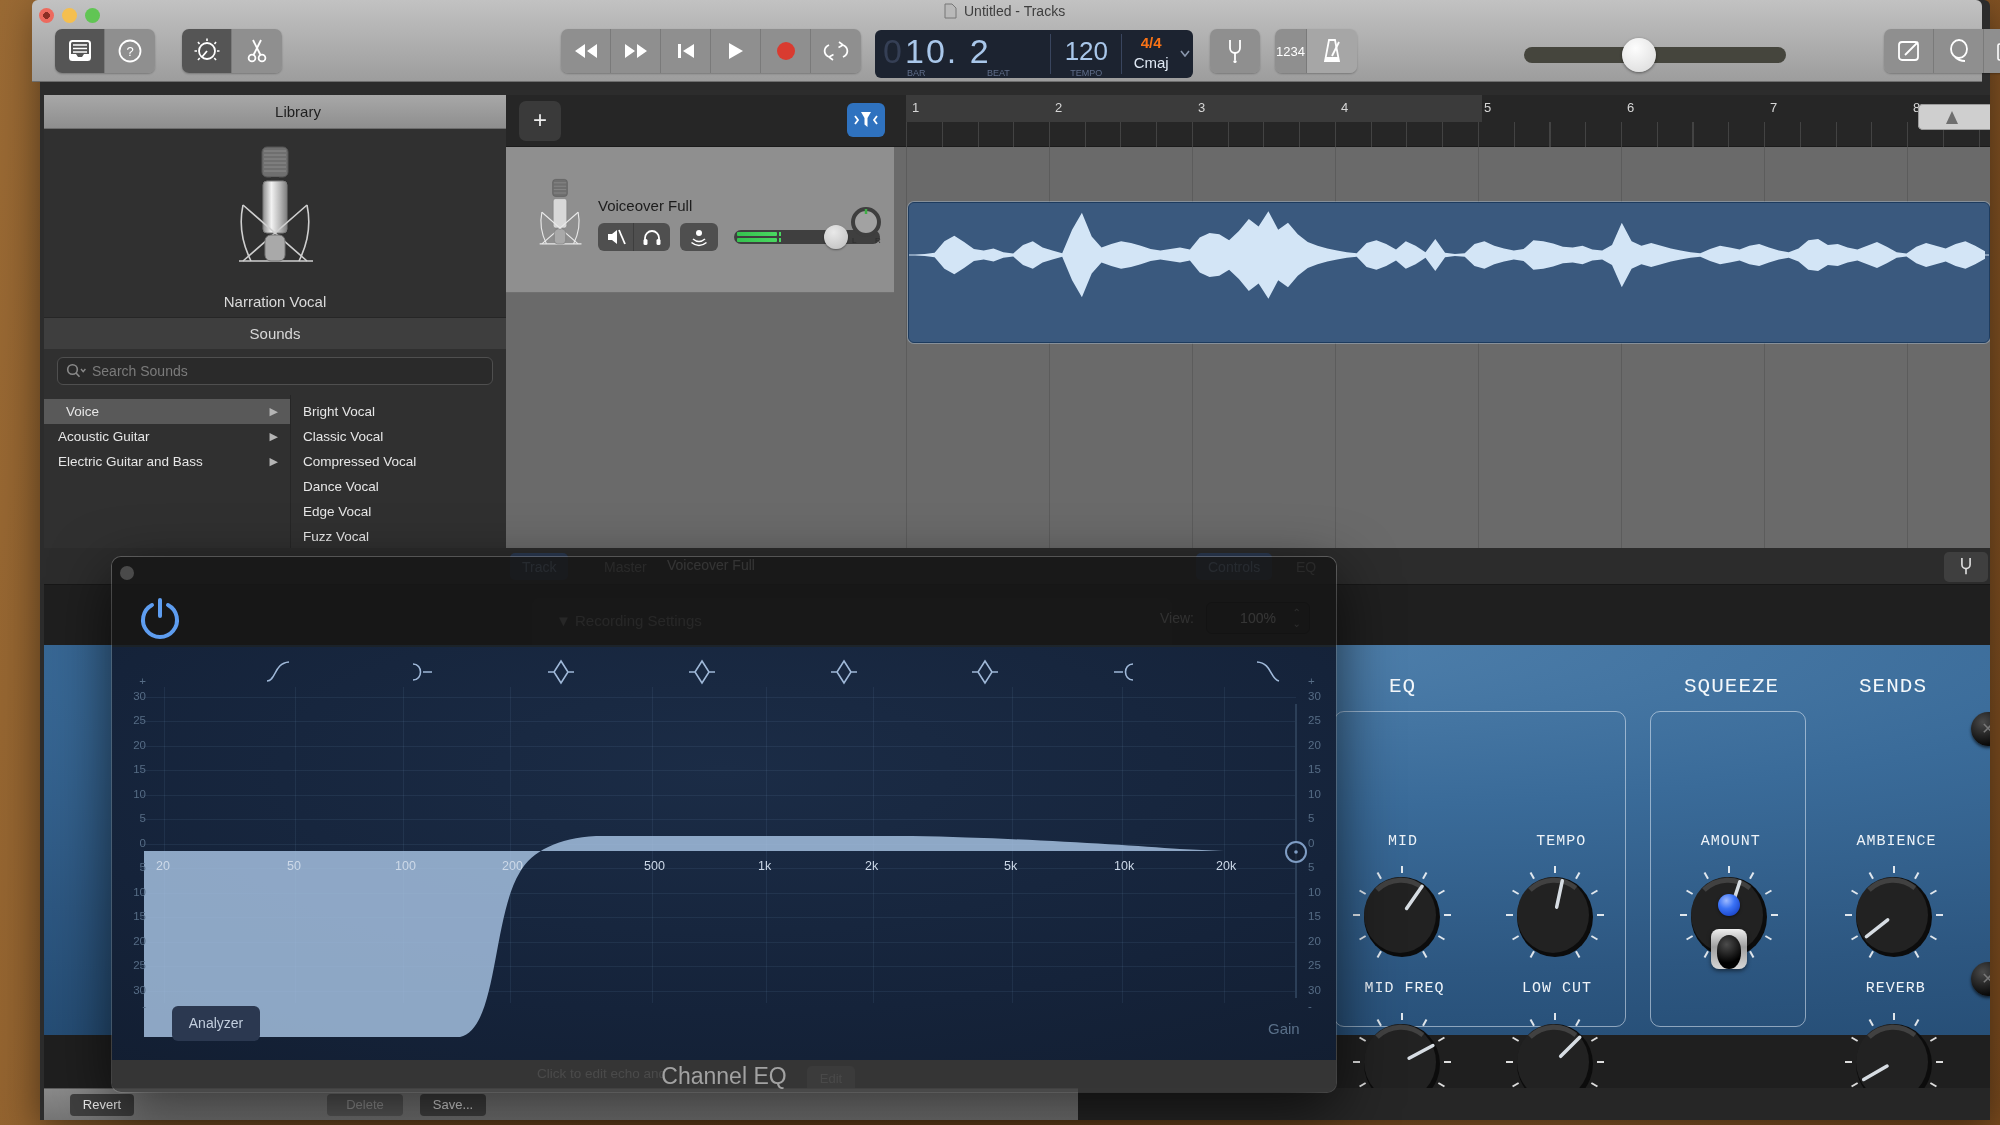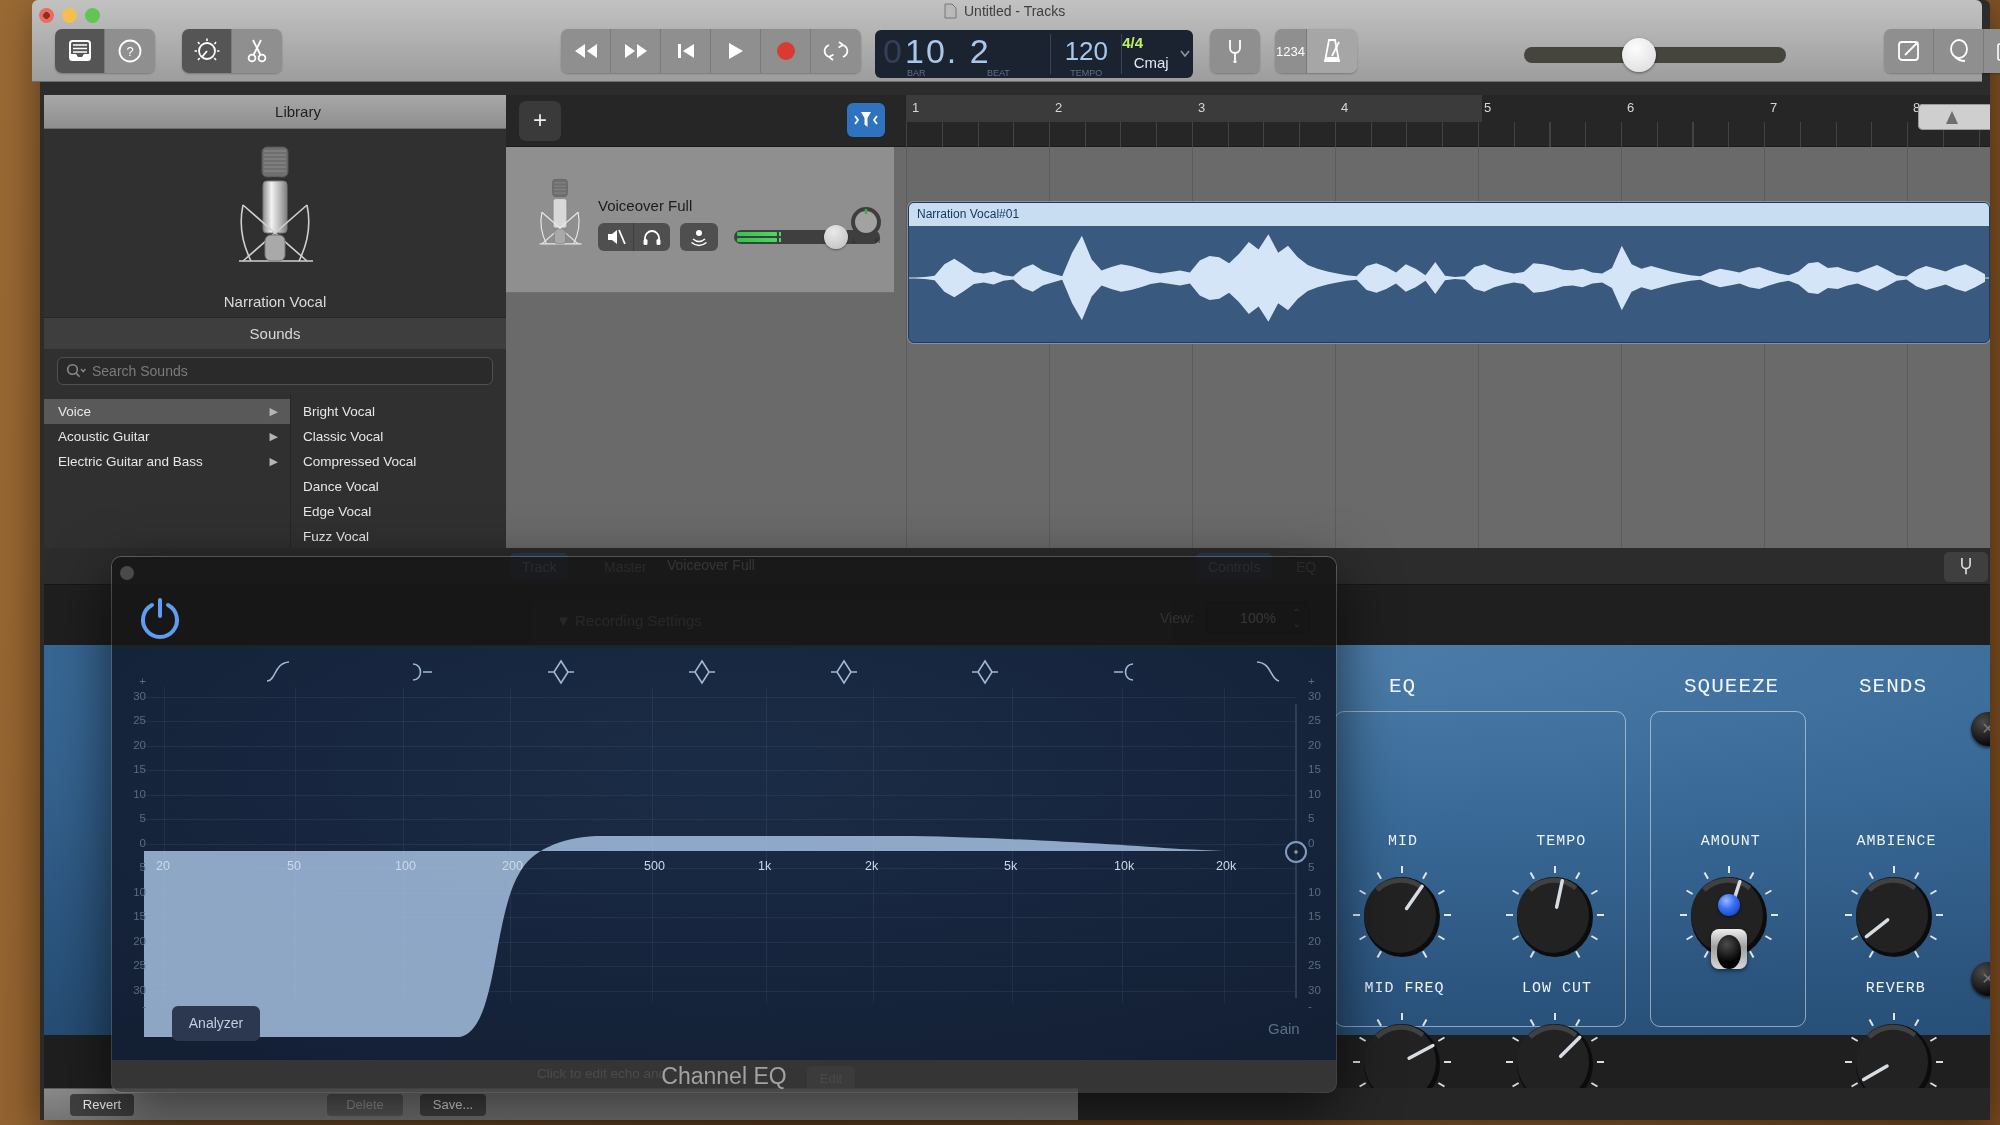--- a/index.html
+++ b/index.html
@@ -213,21 +213,21 @@
         <span class="abs" style="left:32px;top:38px;font-size:9px;color:#5f6d89">BAR</span>
         <span class="abs" style="left:112px;top:38px;font-size:9px;color:#5f6d89">BEAT</span>
       </div>
       <div class="lcd-div"></div>
       <div style="width:70px;position:relative">
         <span class="abs" style="left:0;right:0;top:6px;font-size:26px;text-align:center">120</span>
         <span class="abs" style="left:0;right:0;top:38px;font-size:9px;color:#5f6d89;text-align:center">TEMPO</span>
       </div>
       <div class="lcd-div"></div>
       <div style="width:58px;position:relative">
-        <span class="abs" style="left:0;right:0;top:4px;font-size:15px;font-weight:bold;color:#bef264">4/4</span>
+        <span class="abs" style="left:0;right:0;top:4px;font-size:15px;font-weight:bold;text-align:center;color:#f97316">4/4</span>
         <span class="abs" style="left:0;right:0;top:24px;font-size:15px;text-align:center;color:#dfe8f4">Cmaj</span>
       </div>
       <div style="width:13px;position:relative">
         <svg class="abs" style="left:0;top:20px" width="10" height="7" viewBox="0 0 10 7">
             <path d="M1,1 L5,6 L9,1" fill="none" stroke="#8a97ad" stroke-width="1.6"></path>
           </svg>
       </div>
     </div>
 
     <div class="segg" style="left:1178px;top:29px">
@@ -308,21 +308,21 @@
       <svg width="20" height="16" viewBox="0 0 20 16">
           <circle cx="6.5" cy="6.5" r="4.8" fill="none" stroke="#8a8a8a" stroke-width="1.6"></circle>
           <line x1="10" y1="10" x2="13.5" y2="13.8" stroke="#8a8a8a" stroke-width="1.6"></line>
           <path d="M15,6 l2.2,2.6 L19.4,6" fill="none" stroke="#8a8a8a" stroke-width="1.4"></path>
         </svg>
       <span class="ph">Search Sounds</span>
     </div>
     <div id="libcols">
       <div id="colsep"></div>
       <div id="libcats">
-          <div class="librow sel" style="left: 0px; top: 4px; width: 246px; padding-left: 14px;"><span>Voice</span><span class="arr">▶</span></div>
+          <div class="librow sel" style="left: 0px; top: 4px; width: 246px; padding-left: 22px;"><span>Voice</span><span class="arr">▶</span></div>
           <div class="librow" style="left: 0px; top: 29px; width: 246px; padding-left: 14px;"><span>Acoustic Guitar</span><span class="arr">▶</span></div>
           <div class="librow" style="left: 0px; top: 54px; width: 246px; padding-left: 14px;"><span>Electric Guitar and Bass</span><span class="arr">▶</span></div>
         </div>
       <div id="libpatches">
           <div class="librow" style="left: 247px; top: 4px; width: 215px; padding-left: 12px;">Bright Vocal</div>
           <div class="librow" style="left: 247px; top: 29px; width: 215px; padding-left: 12px;">Classic Vocal</div>
           <div class="librow" style="left: 247px; top: 54px; width: 215px; padding-left: 12px;">Compressed Vocal</div>
           <div class="librow" style="left: 247px; top: 79px; width: 215px; padding-left: 12px;">Dance Vocal</div>
           <div class="librow" style="left: 247px; top: 104px; width: 215px; padding-left: 12px;">Edge Vocal</div>
           <div class="librow" style="left: 247px; top: 129px; width: 215px; padding-left: 12px;">Fuzz Vocal</div>
@@ -417,21 +417,20 @@
         <div id="panknob">
           <svg width="40" height="40" viewBox="0 0 40 40">
               <circle cx="20" cy="17" r="13" fill="#a2a2a2" stroke="#3e3e3e" stroke-width="4"></circle>
               <line x1="20" y1="4" x2="20" y2="9" stroke="#3fae46" stroke-width="2.5"></line>
               <text x="6" y="38" font-size="8" fill="#2c2c2c">L</text>
               <text x="29" y="38" font-size="8" fill="#2c2c2c">R</text>
             </svg>
         </div>
       </div>
       <div id="region">
-        <div id="reghdr">Narration Vocal#01</div>
         <svg id="wavesvg" width="1082" height="117" viewBox="0 0 1082 117">
             <line x1="0" y1="52" x2="1082" y2="52" stroke="#d3e5f6" stroke-width="1"></line>
             <polygon points="6.0,52.0 15.8,51.1 25.6,49.7 35.4,38.2 45.3,32.7 55.1,39.1 64.9,46.0 74.7,47.4 84.5,45.6 94.3,49.2 104.2,50.6 114.0,41.9 123.8,38.2 133.6,44.6 143.4,47.4 153.2,50.2 163.1,26.7 172.9,9.7 182.7,33.6 192.5,44.6 202.3,41.0 212.1,38.2 222.0,40.0 231.8,42.8 241.6,46.0 251.4,47.4 261.2,46.0 271.0,44.6 280.9,46.5 290.7,34.5 300.5,29.9 310.3,31.3 320.1,37.3 329.9,28.1 339.8,16.1 349.6,23.5 359.4,8.3 369.2,26.7 379.0,19.8 388.8,31.3 398.7,39.1 408.5,42.8 418.3,45.6 428.1,47.4 437.9,49.2 447.7,50.2 457.6,40.0 467.4,37.3 477.2,41.0 487.0,46.5 496.8,38.2 506.6,42.8 516.5,49.2 526.3,35.9 536.1,49.7 545.9,51.1 555.7,50.2 565.5,41.0 575.4,38.2 585.2,42.8 595.0,45.6 604.8,47.4 614.6,46.0 624.4,37.3 634.3,38.2 644.1,40.5 653.9,43.7 663.7,44.6 673.5,42.8 683.3,46.5 693.2,47.4 703.0,41.9 712.8,19.8 722.6,38.2 732.4,42.8 742.2,40.0 752.1,42.8 761.9,45.6 771.7,47.4 781.5,49.2 791.3,50.2 801.1,46.0 811.0,42.8 820.8,44.6 830.6,46.5 840.4,42.8 850.2,41.0 860.0,44.6 869.9,47.4 879.7,49.2 889.5,45.6 899.3,37.3 909.1,35.9 918.9,41.9 928.8,41.0 938.6,44.6 948.4,46.5 958.2,42.8 968.0,39.1 977.8,43.7 987.7,49.2 997.5,50.6 1007.3,43.7 1017.1,40.0 1026.9,42.8 1036.7,45.6 1046.6,41.0 1056.4,38.2 1066.2,42.8 1076.0,48.3 1076.0,55.7 1066.2,61.2 1056.4,65.8 1046.6,63.0 1036.7,58.4 1026.9,61.2 1017.1,64.0 1007.3,60.3 997.5,53.4 987.7,54.8 977.8,60.3 968.0,64.9 958.2,61.2 948.4,57.5 938.6,59.4 928.8,63.0 918.9,62.1 909.1,68.1 899.3,66.7 889.5,58.4 879.7,54.8 869.9,56.6 860.0,59.4 850.2,63.0 840.4,61.2 830.6,57.5 820.8,59.4 811.0,61.2 801.1,58.0 791.3,53.8 781.5,54.8 771.7,56.6 761.9,58.4 752.1,61.2 742.2,64.0 732.4,61.2 722.6,65.8 712.8,84.2 703.0,62.1 693.2,56.6 683.3,57.5 673.5,61.2 663.7,59.4 653.9,60.3 644.1,63.5 634.3,65.8 624.4,66.7 614.6,58.0 604.8,56.6 595.0,58.4 585.2,61.2 575.4,65.8 565.5,63.0 555.7,53.8 545.9,52.9 536.1,54.3 526.3,68.1 516.5,54.8 506.6,61.2 496.8,65.8 487.0,57.5 477.2,63.0 467.4,66.7 457.6,64.0 447.7,53.8 437.9,54.8 428.1,56.6 418.3,58.4 408.5,61.2 398.7,64.9 388.8,72.7 379.0,84.2 369.2,77.3 359.4,95.7 349.6,80.5 339.8,87.9 329.9,75.9 320.1,66.7 310.3,72.7 300.5,74.1 290.7,69.5 280.9,57.5 271.0,59.4 261.2,58.0 251.4,56.6 241.6,58.0 231.8,61.2 222.0,64.0 212.1,65.8 202.3,63.0 192.5,59.4 182.7,70.4 172.9,94.3 163.1,77.3 153.2,53.8 143.4,56.6 133.6,59.4 123.8,65.8 114.0,62.1 104.2,53.4 94.3,54.8 84.5,58.4 74.7,56.6 64.9,58.0 55.1,64.9 45.3,71.3 35.4,65.8 25.6,54.3 15.8,52.9 6.0,52.0 " fill="#d3e5f6"></polygon>
           </svg>
       </div>
     </div>
   </div>
 
   <div id="smart">
     <div id="smarthdr">

